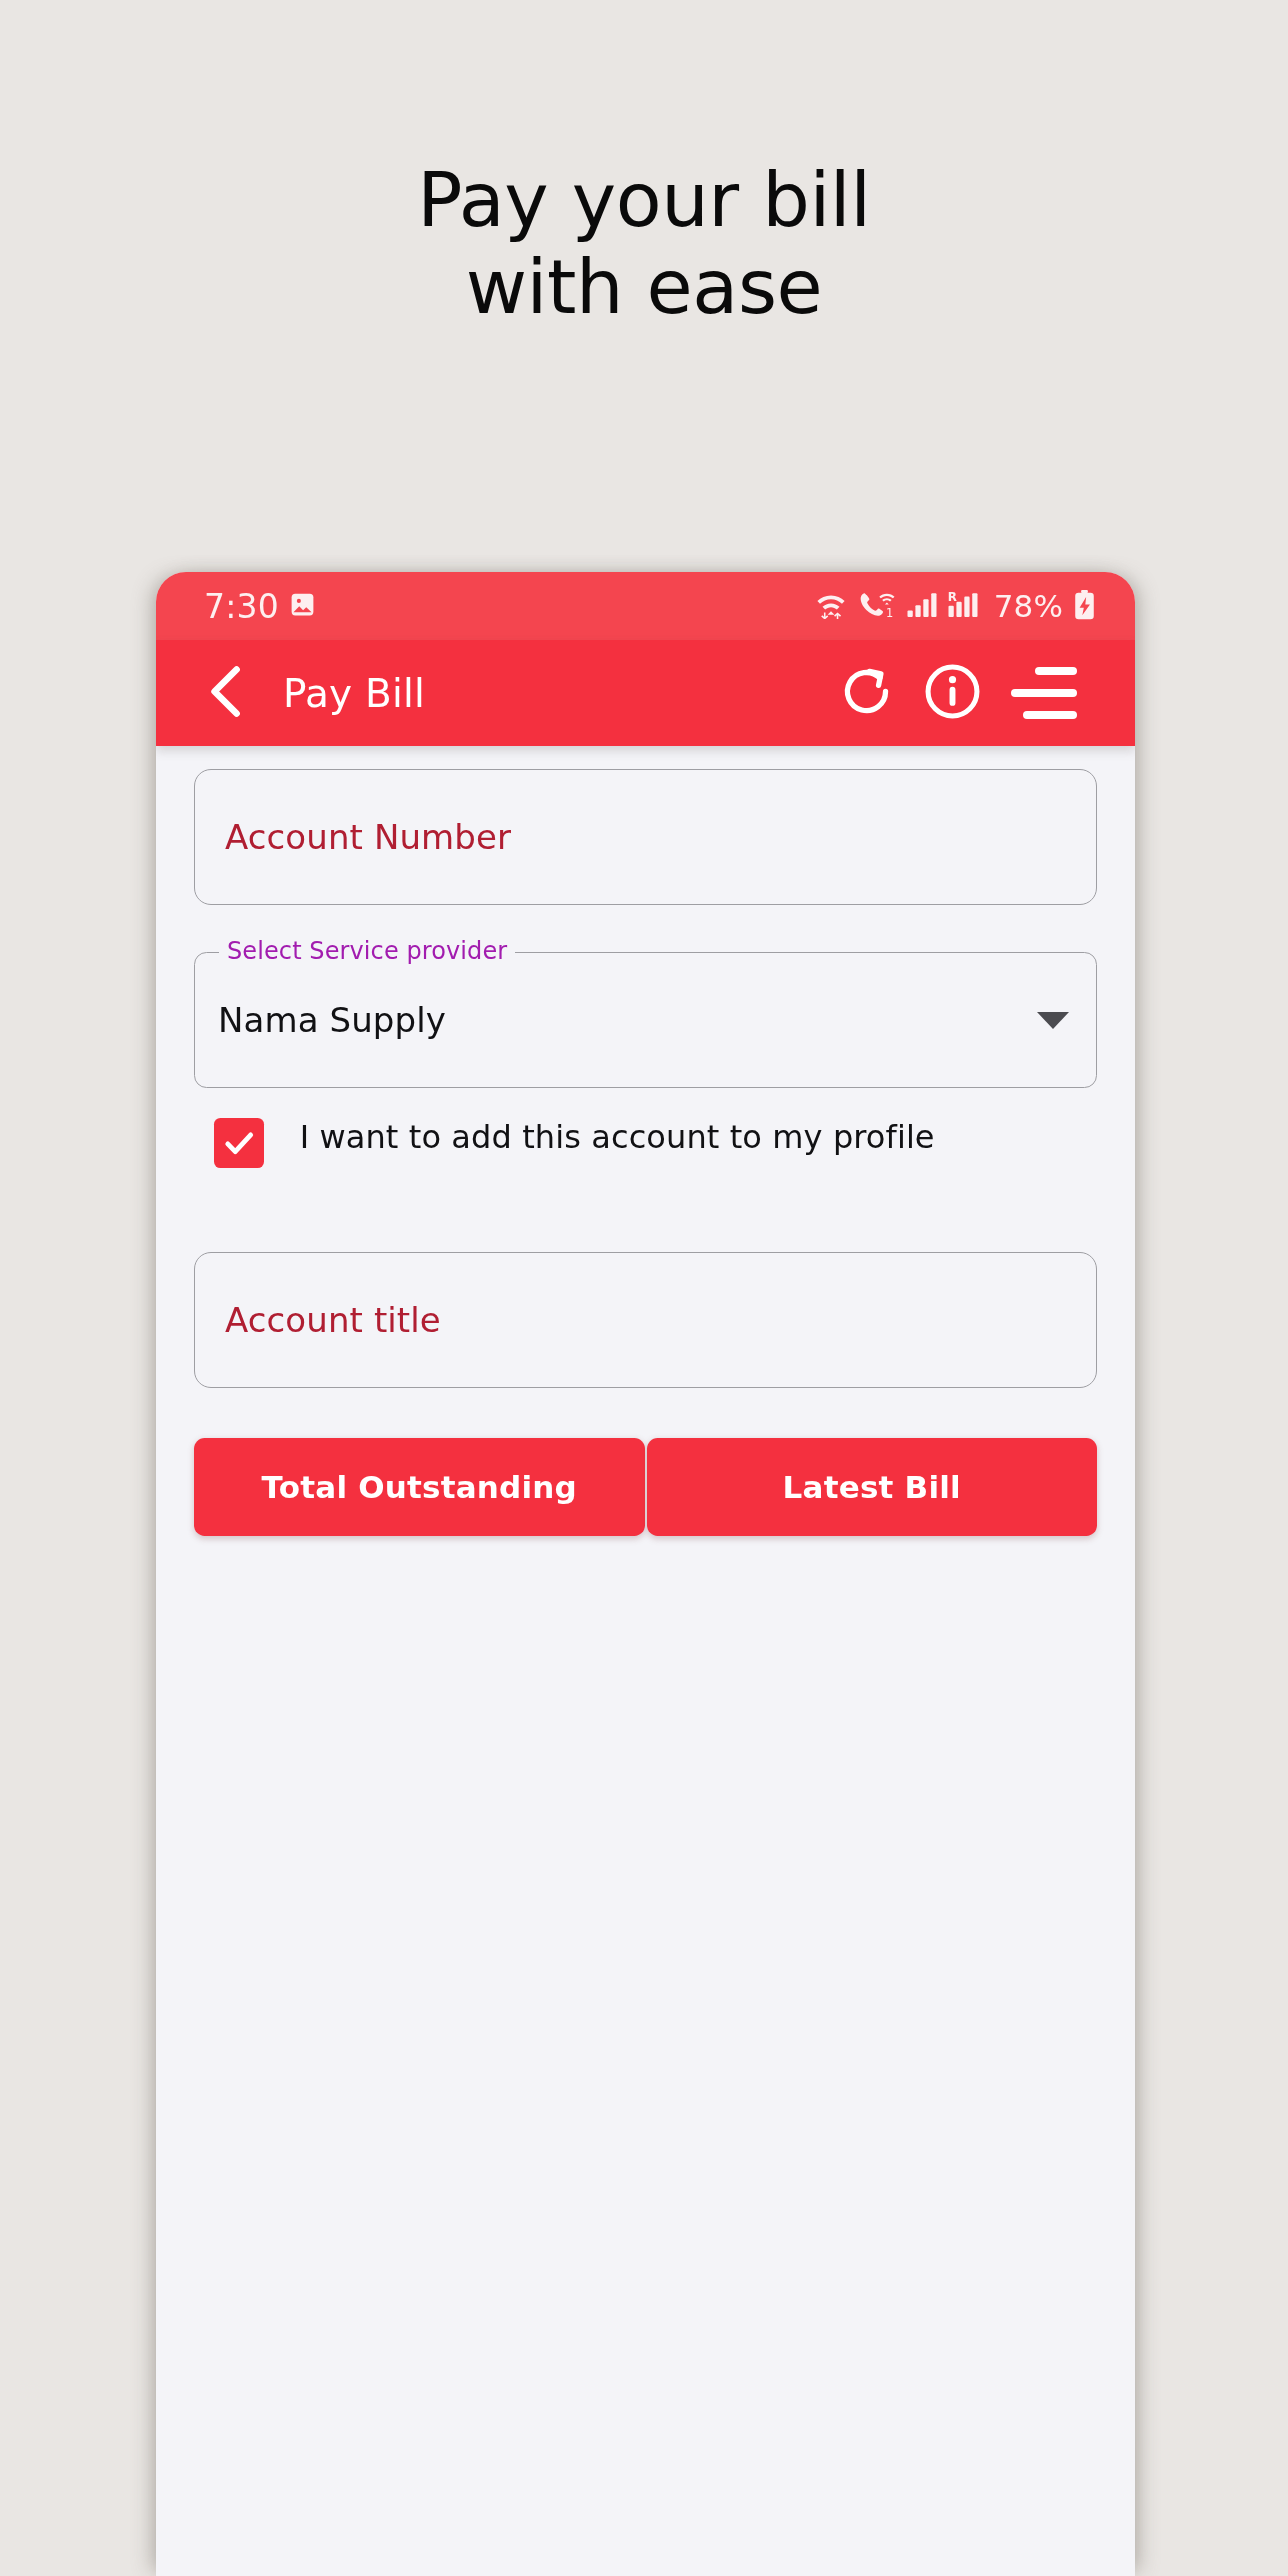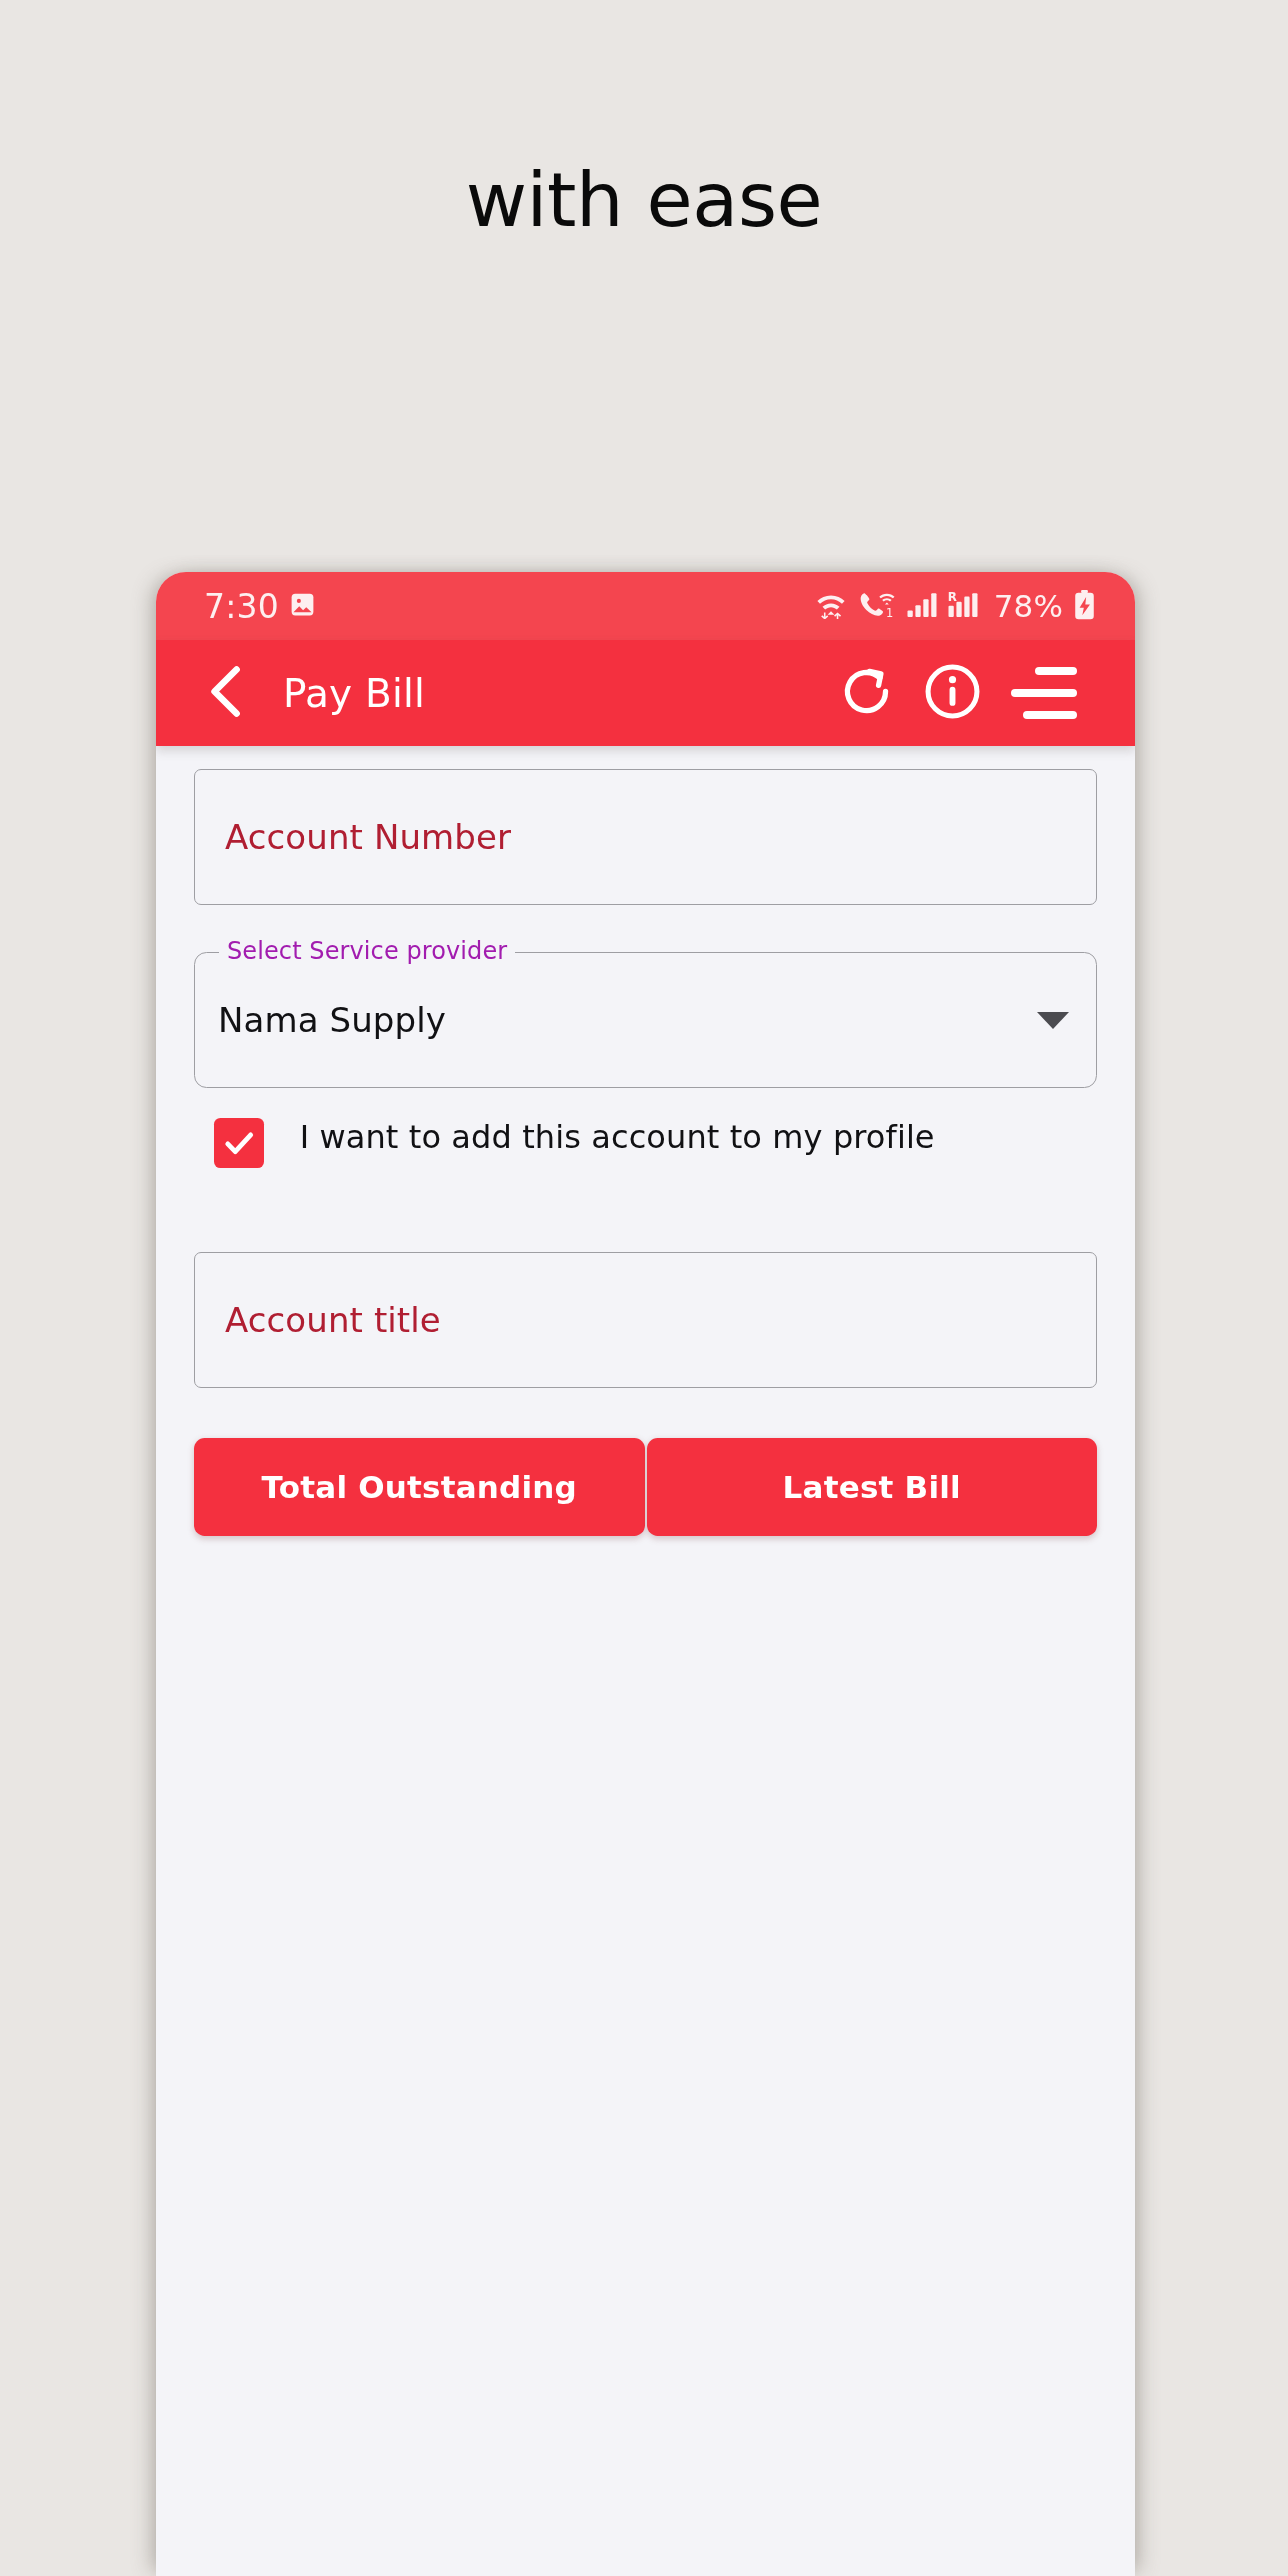--- a/index.html
+++ b/index.html
@@ -120,21 +120,21 @@
   
   .screen {
     padding: 23px 38px 0 38px;
     background: #f4f4f8;
     height: calc(100% - 174px);
   }
 
   .field {
     position: relative;
     border: 1.8px solid #9e9ea3;
-    border-radius: 7px;
+    border-radius: 17px;
     background: #f4f4f8;
     height: 136px;
     display: flex;
     align-items: center;
     padding: 8px 30px;
   }
   .field.mt1 { margin-top: 0; }
 
   .placeholder {
     color: #b01e32;
@@ -239,20 +239,21 @@
     display: flex;
     align-items: center;
     justify-content: center;
     box-shadow: 0 2.7px 6.3px rgba(120,60,60,0.25);
   }
 </style>
 </head>
 <body>
 
 <div class="promo">
+  <span class="l1">Pay your bill</span>
   <span class="l2">with ease</span>
 </div>
 
 <div class="phone">
 
   <div class="statusbar">
     <div class="sb-left">
       <span class="sb-time">7:30</span>
       <span class="sb-icon">
         <svg width="29" height="29" viewBox="0 0 24 24">

